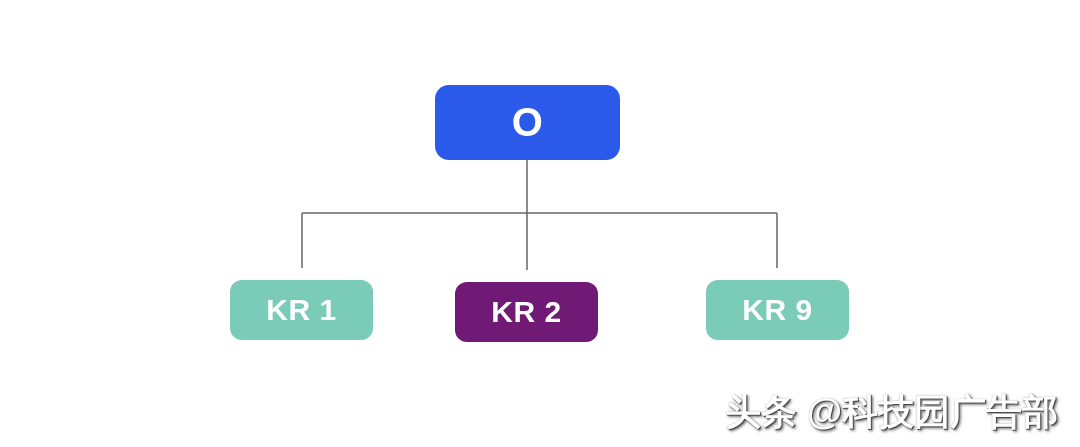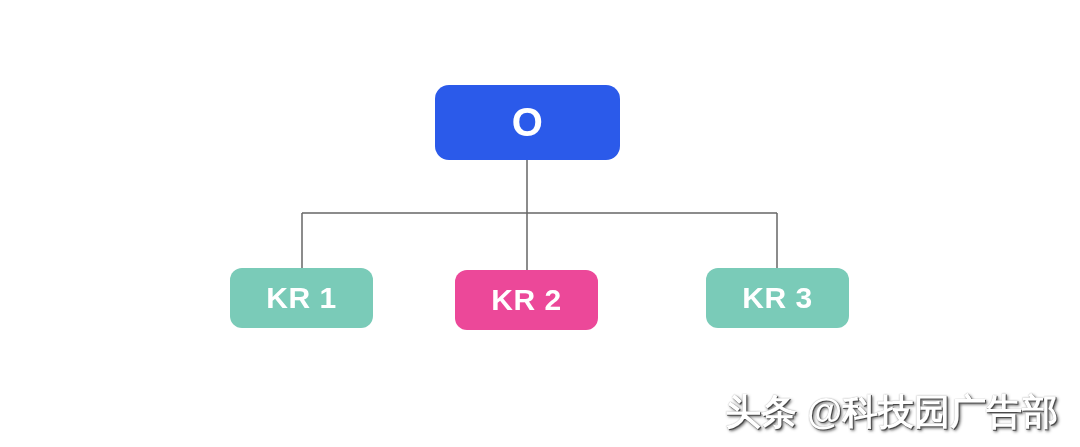--- a/index.html
+++ b/index.html
@@ -38,20 +38,21 @@
     width: 185px;
     height: 75px;
     border-radius: 14px;
     font-size: 40px;
   }
   .node-child {
     width: 143px;
     height: 60px;
     border-radius: 12px;
     font-size: 30px;
+    margin-top: 12px;
   }
   .node-kr1 { left: 230px; top: 268px; }
   .node-kr2 { left: 455px; top: 270px; }
   .node-kr3 { left: 706px; top: 268px; }
   .watermark {
     position: absolute;
     right: 22px;
     bottom: 10px;
     font-size: 36px;
     font-weight: 700;
@@ -78,23 +79,23 @@
   </svg>
 
   <div class="node node-root" style="background:#2b5aea">
     <span>O</span>
   </div>
 
   <div class="node node-child node-kr1" style="background:#7acbb8">
     <span>KR 1</span>
   </div>
 
-  <div class="node node-child node-kr2" style="background:#ec4899">
+  <div class="node node-child node-kr2" style="background:#701a75">
     <span>KR 2</span>
   </div>
 
   <div class="node node-child node-kr3" style="background:#7acbb8">
-    <span>KR 3</span>
+    <span>KR 9</span>
   </div>
 
   <div class="watermark">头条 @科技园广告部</div>
 
 </div>
 
 </body></html>

